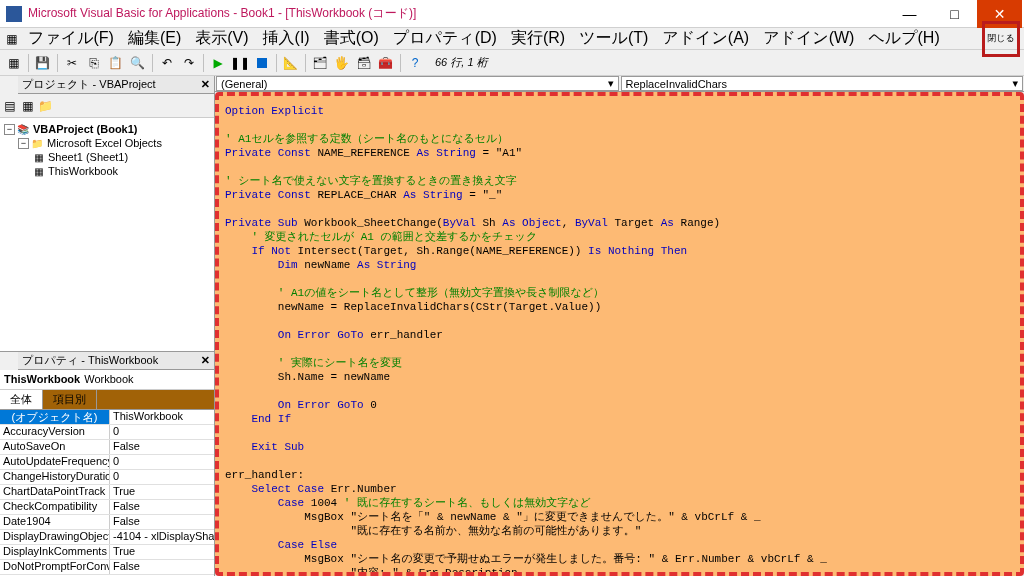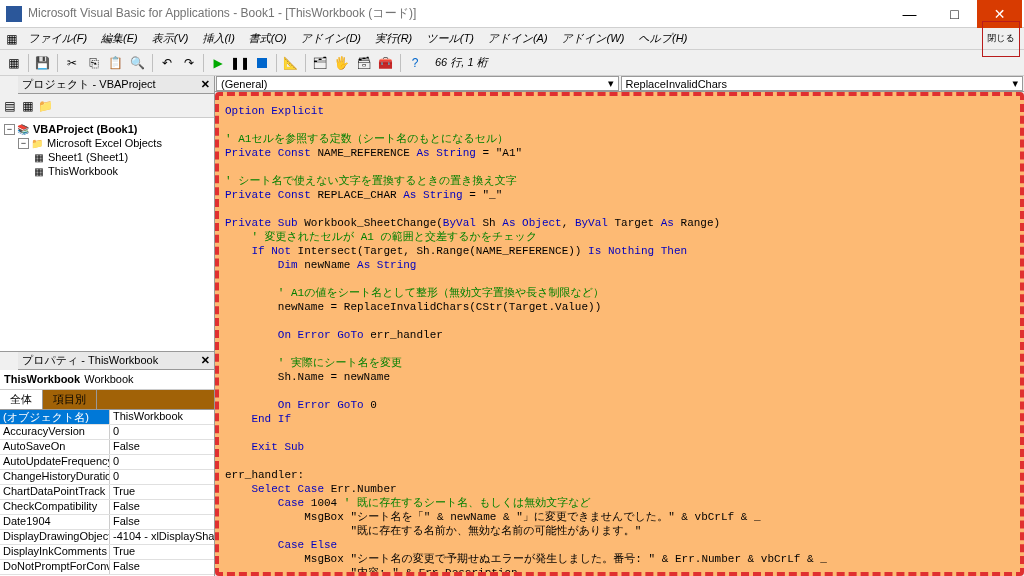--- a/index.html
+++ b/index.html
@@ -1,28 +1,28 @@
 <!DOCTYPE html>
 <html><head>
 <meta charset="utf-8">
 <style>
 * { margin: 0; padding: 0; box-sizing: border-box; }
 body { font-family: "MS UI Gothic", "Meiryo", sans-serif; font-size: 11px; background: #f0f0f0; width: 1024px; height: 576px; overflow: hidden; }
 
 .titlebar { height: 28px; background: #fff; display: flex; align-items: center; padding: 0 2px 0 6px; border-bottom: 1px solid #d0d0d0; }
 .titlebar-icon { width: 16px; height: 16px; background: #2b579a; margin-right: 6px; }
-.titlebar-text { flex: 1; font-size: 12px; color: #737373; }
+.titlebar-text { flex: 1; font-size: 12px; color: #be185d; }
 .win-btns { display: flex; }
 .win-btn { width: 45px; height: 28px; display: flex; align-items: center; justify-content: center; font-size: 14px; }
 .win-btn.close { background: #d83b01; color: #fff; }
 
 .menubar { height: 22px; background: #f0f0f0; display: flex; align-items: center; padding: 0 4px; gap: 2px; border-bottom: 1px solid #d0d0d0; }
-.menu-item { padding: 2px 6px; font-size: 11px; font-style: italic; }
+.menu-item { padding: 2px 6px; font-size: 16px; }
 .menubar-right { margin-left: auto; display: flex; align-items: center; gap: 4px; }
-.close-doc { width: 38px; height: 36px; border: 1px solid #b91c1c; display: flex; align-items: center; justify-content: center; font-size: 9px; text-align: center; }
+.close-doc { width: 38px; height: 36px; border: 3px solid #b91c1c; display: flex; align-items: center; justify-content: center; font-size: 9px; text-align: center; }
 
 .toolbar { height: 26px; background: #f0f0f0; display: flex; align-items: center; padding: 0 4px; gap: 2px; border-bottom: 1px solid #d0d0d0; }
 .tbtn { width: 20px; height: 20px; border: 1px solid transparent; display: flex; align-items: center; justify-content: center; font-size: 12px; }
 .tbtn.small { width: 16px; height: 16px; }
 .tsep { width: 1px; height: 18px; background: #c0c0c0; margin: 0 2px; }
 .run-arrow { color: #0a0; }
 .stop-sq { width: 10px; height: 10px; background: #06c; }
 .status-text { margin-left: 8px; font-size: 11px; font-style: italic; }
 
 .main { display: flex; height: calc(100% - 76px); }
@@ -42,21 +42,21 @@
 .prop-panel { display: flex; flex-direction: column; flex: 1; overflow: hidden; }
 .prop-obj { height: 20px; display: flex; align-items: center; padding: 0 4px; background: #fff; border-bottom: 1px solid #ccc; }
 .prop-obj b { margin-right: 4px; }
 .prop-tabs { height: 20px; display: flex; background: #a16207; border-bottom: 1px solid #999; }
 .prop-tab { padding: 2px 10px; border-right: 1px solid #999; font-size: 11px; }
 .prop-tab.active { background: #fff; }
 .prop-grid { flex: 1; background: #fff; overflow-y: auto; font-size: 11px; }
 .prop-row { display: flex; border-bottom: 1px solid #e0e0e0; height: 15px; }
 .prop-name { width: 110px; padding: 0 3px; border-right: 1px solid #ccc; overflow: hidden; white-space: nowrap; }
 .prop-val { flex: 1; padding: 0 3px; overflow: hidden; white-space: nowrap; }
-.prop-row.sel .prop-name { background: #0078d7; color: #fff; }
+.prop-row.sel .prop-name { background: #0078d7; color: #fff; text-align: center; }
 
 .code-area { flex: 1; display: flex; flex-direction: column; position: relative; }
 .code-dropdowns { height: 16px; display: flex; border-bottom: 1px solid #999; }
 .code-dd { flex: 1; background: #fff; border: 1px solid #999; padding: 1px 4px; font-size: 11px; margin: 0 1px; display: flex; align-items: center; }
 .code-dd .arrow { margin-left: auto; }
 .code-body { position: relative; flex: 1; background: #fdba74; border: 4px dashed #e03030; border-radius: 4px; padding: 8px 6px; overflow: hidden; }
 .code { font-family: "Consolas", "Courier New", monospace; font-size: 11px; line-height: 14px; white-space: pre; color: #000; }
 .kw { color: #0000c0; }
 .cm { color: #008000; }
 </style>
@@ -73,21 +73,21 @@
   </div>
 </div>
 
 <div class="menubar">
   <span class="tbtn small">▦</span>
   <span class="menu-item">ファイル(F)</span>
   <span class="menu-item">編集(E)</span>
   <span class="menu-item">表示(V)</span>
   <span class="menu-item">挿入(I)</span>
   <span class="menu-item">書式(O)</span>
-  <span class="menu-item">アドイン(D)</span>
+  <span class="menu-item">プロパティ(D)</span>
   <span class="menu-item">実行(R)</span>
   <span class="menu-item">ツール(T)</span>
   <span class="menu-item">アドイン(A)</span>
   <span class="menu-item">アドイン(W)</span>
   <span class="menu-item">ヘルプ(H)</span>
   <div class="menubar-right">
     <div class="close-doc">
       <span>閉じる</span>
     </div>
   </div>

